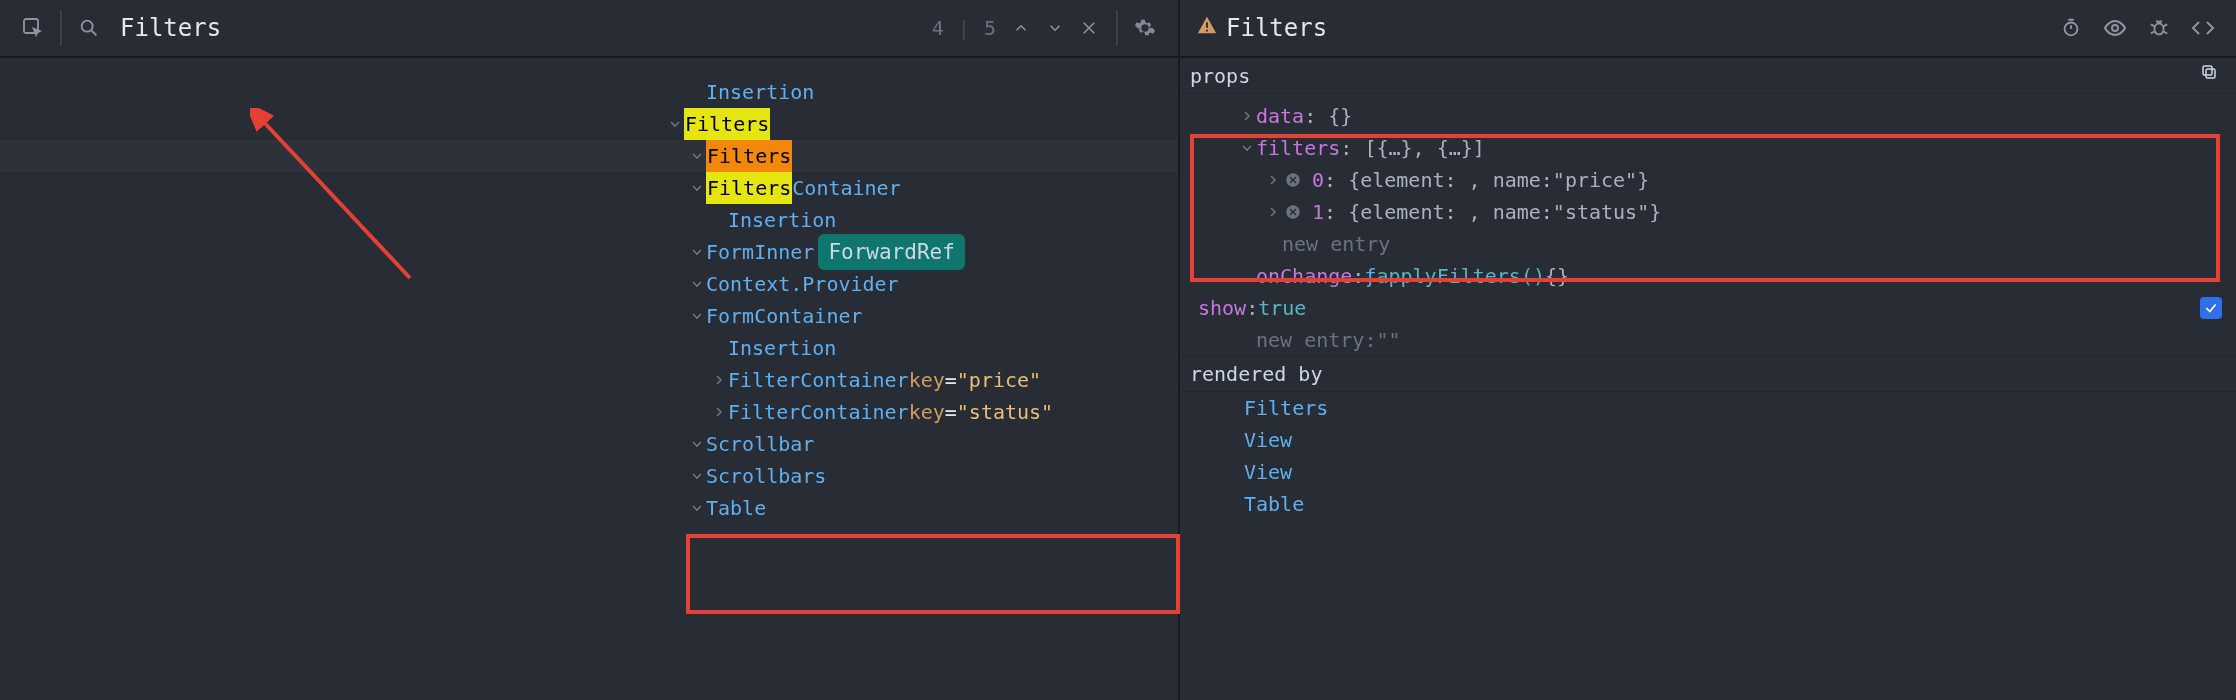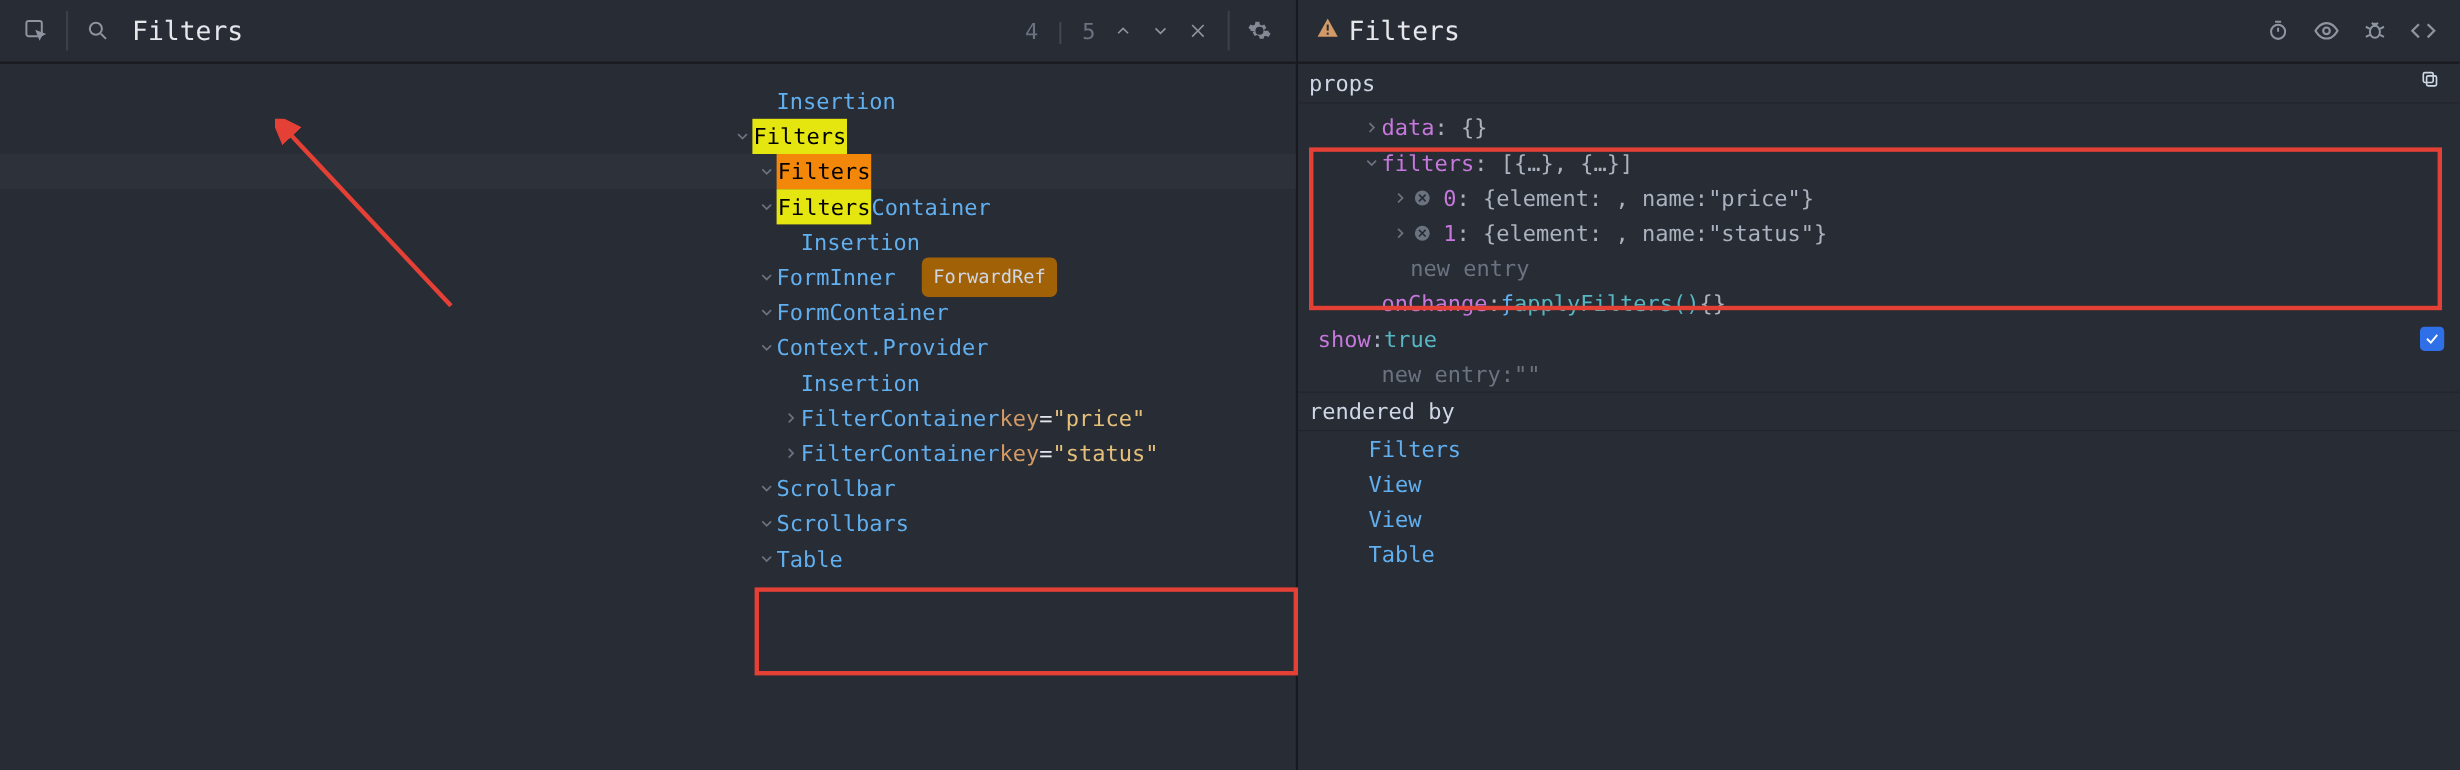--- a/index.html
+++ b/index.html
@@ -49,22 +49,22 @@
   display: flex; align-items: center;
   height: 32px; line-height: 32px; padding-left: 0;
   white-space: nowrap;
 }
 .selected-row { background: #2c313a; }
 .tok-component { color: #61afef; }
 .tok-attr { color: #d19a66; text-align: center; }
 .tok-val { color: #e5c07b; }
 .tok-white { color: #e5e7eb; }
 .pill {
-  background: #a16207; color: #cfd7e6;
-  border-radius: 6px; padding: 2px 10px; font-size: 17px; margin-left: 24px;
+  background: #0f766e; color: #cfd7e6;
+  border-radius: 6px; padding: 2px 10px; font-size: 21px; margin-left: 4px;
 }
 .caret {
   display: inline-flex; width: 18px; justify-content: center; color: #6b7280;
 }
 .hl { background: #e5e510; color: #000; padding: 0 1px; }
 .hl-active { background: #f2870a; color: #000; padding: 0 1px; }
 .red-box { border: 4px solid #e54035; position: absolute; pointer-events: none; }
 
 
 .arrow-svg { position: absolute; left: 250px; top: 50px; pointer-events: none; }
@@ -187,29 +187,29 @@
           </span>
           <span class="tok-component">FormInner</span>
           <span class="pill">ForwardRef</span>
         </div>
         <div class="tree-row" style="padding-left: 688px;">
           <span class="caret">
             <svg width="12" height="12" viewBox="0 0 12 12">
               <path d="M2 4 L6 8 L10 4" fill="none" stroke="currentColor" stroke-width="1.6"></path>
             </svg>
           </span>
+          <span class="tok-component">Context.Provider</span>
+        </div>
+        <div class="tree-row" style="padding-left: 688px;">
+          <span class="caret">
+            <svg width="12" height="12" viewBox="0 0 12 12">
+              <path d="M2 4 L6 8 L10 4" fill="none" stroke="currentColor" stroke-width="1.6"></path>
+            </svg>
+          </span>
           <span class="tok-component">FormContainer</span>
-        </div>
-        <div class="tree-row" style="padding-left: 688px;">
-          <span class="caret">
-            <svg width="12" height="12" viewBox="0 0 12 12">
-              <path d="M2 4 L6 8 L10 4" fill="none" stroke="currentColor" stroke-width="1.6"></path>
-            </svg>
-          </span>
-          <span class="tok-component">Context.Provider</span>
         </div>
         <div class="tree-row" style="padding-left: 710px;">
           <span class="caret"></span>
           <span class="tok-component">Insertion</span>
         </div>
         <div class="tree-row" style="padding-left: 710px;">
           <span class="caret">
             <svg width="12" height="12" viewBox="0 0 12 12">
               <path d="M4 2 L8 6 L4 10" fill="none" stroke="currentColor" stroke-width="1.6"></path>
             </svg>

